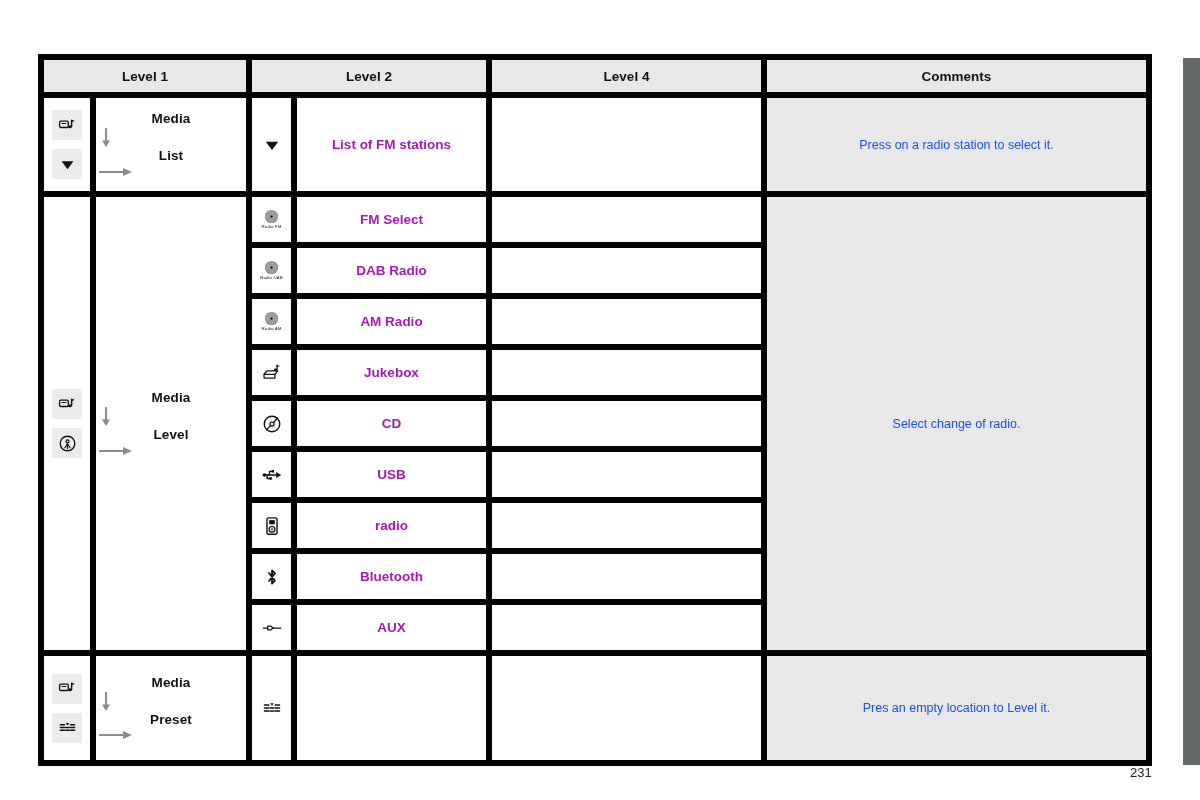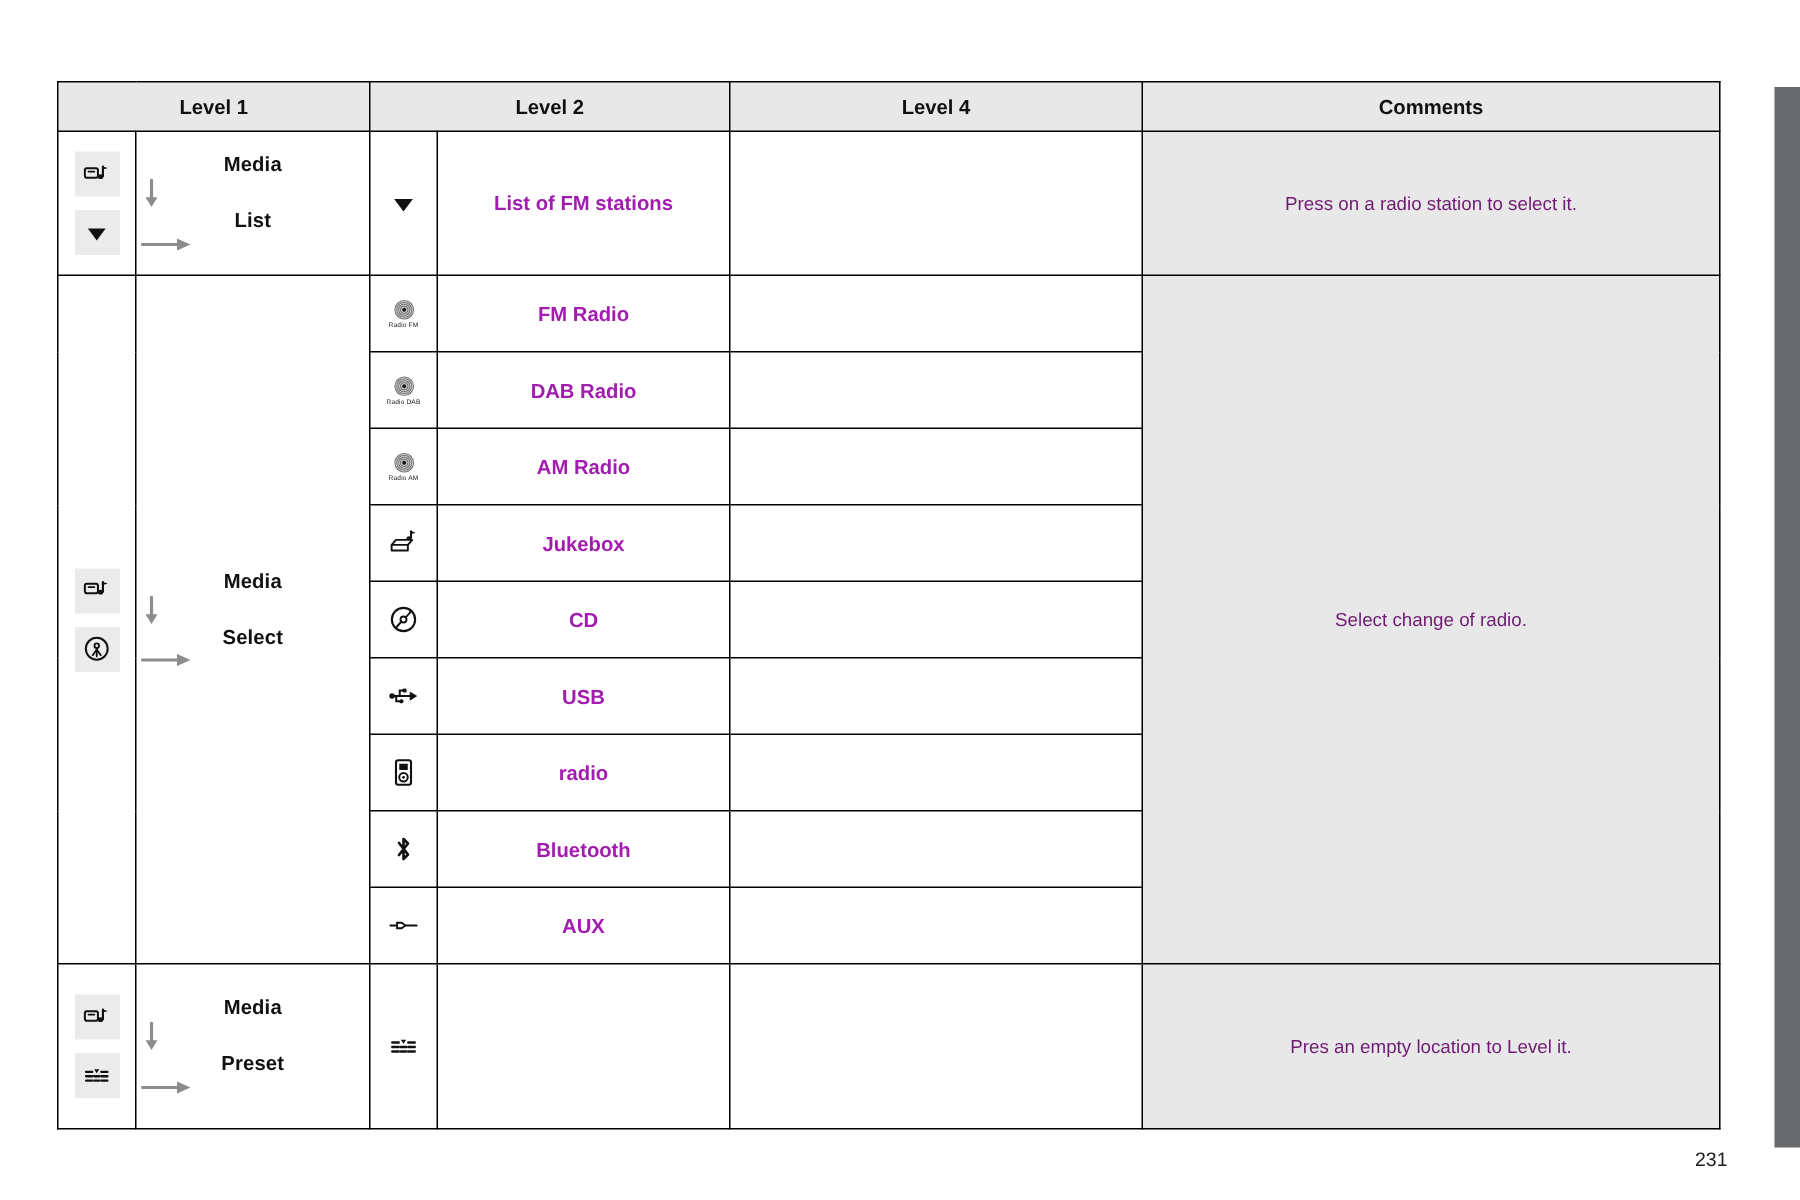--- a/index.html
+++ b/index.html
@@ -33,21 +33,21 @@
   }
 
   table.nav-table {
     border-collapse: collapse;
     table-layout: fixed;
     width: 1108px;
     font-size: 13px;
     color: #1b1b1b;
   }
   table.nav-table td, table.nav-table th {
-    border: 1px solid #000000;
+    border: 6px solid #000000;
     padding: 3px;
     vertical-align: middle;
     text-align: center;
   }
 
   
   thead th {
     background: #e8e8e8;
     height: 26px;
     font-size: 13.5px;
@@ -134,21 +134,21 @@
     color: #a21caf;
   }
 
   .l3-cell { background: #ffffff; }
 
   .comment-cell {
     background: #e8e8e8;
     padding-left: 9px;
     font-size: 12.5px;
     font-weight: normal;
-    color: #701a75;
+    color: #1d4ed8;
     vertical-align: middle;
   }
 
   .row-tall { height: 96px; }
   .row-std  { height: 51px; }
   .row-preset { height: 110px; }
 
   .page-number {
     position: absolute;
     left: 1130px;
@@ -247,42 +247,42 @@
             </div>
           </td>
           <td class="path-cell" rowspan="9">
             <div class="path-word">Media</div>
             <div class="path-arrow-down">
               <svg width="14" height="20" viewBox="0 0 14 20">
                 <path d="M7 1v12" stroke="#8c8c8c" stroke-width="2.1" stroke-linecap="round"></path>
                 <path d="M3 12.5 L11 12.5 L7 19 Z" fill="#8c8c8c"></path>
               </svg>
             </div>
-            <div class="path-word">Select</div>
+            <div class="path-word">Level</div>
             <div class="path-arrow-right">
               <svg width="34" height="12" viewBox="0 0 34 12">
                 <path d="M1 6h24" stroke="#8c8c8c" stroke-width="2.1" stroke-linecap="round"></path>
                 <path d="M24 2 L33 6 L24 10 Z" fill="#8c8c8c"></path>
               </svg>
             </div>
           </td>
           <td class="l2-icon-cell">
             <div class="l2-icon-inner">
               <svg width="15" height="15" viewBox="0 0 24 24">
                 <circle cx="12" cy="12" r="10.5" fill="#6e6e6e"></circle>
                 <circle cx="12" cy="12" r="9" fill="none" stroke="#d8d8d8" stroke-width="1"></circle>
                 <circle cx="12" cy="12" r="7" fill="none" stroke="#d8d8d8" stroke-width="1"></circle>
                 <circle cx="12" cy="12" r="5" fill="none" stroke="#d8d8d8" stroke-width="1"></circle>
                 <circle cx="12" cy="12" r="3" fill="none" stroke="#d8d8d8" stroke-width="1"></circle>
                 <circle cx="12" cy="12" r="1.8" fill="#111"></circle>
               </svg>
               <div class="l2-icon-caption">Radio FM</div>
             </div>
           </td>
-          <td class="l2-label-cell">FM Radio</td>
+          <td class="l2-label-cell">FM Select</td>
           <td class="l3-cell"></td>
           <td class="comment-cell" rowspan="9">Select change of radio.</td>
         </tr>
         <tr class="row-std">
           <td class="l2-icon-cell">
             <div class="l2-icon-inner">
               <svg width="15" height="15" viewBox="0 0 24 24">
                 <circle cx="12" cy="12" r="10.5" fill="#6e6e6e"></circle>
                 <circle cx="12" cy="12" r="9" fill="none" stroke="#d8d8d8" stroke-width="1"></circle>
                 <circle cx="12" cy="12" r="7" fill="none" stroke="#d8d8d8" stroke-width="1"></circle>

